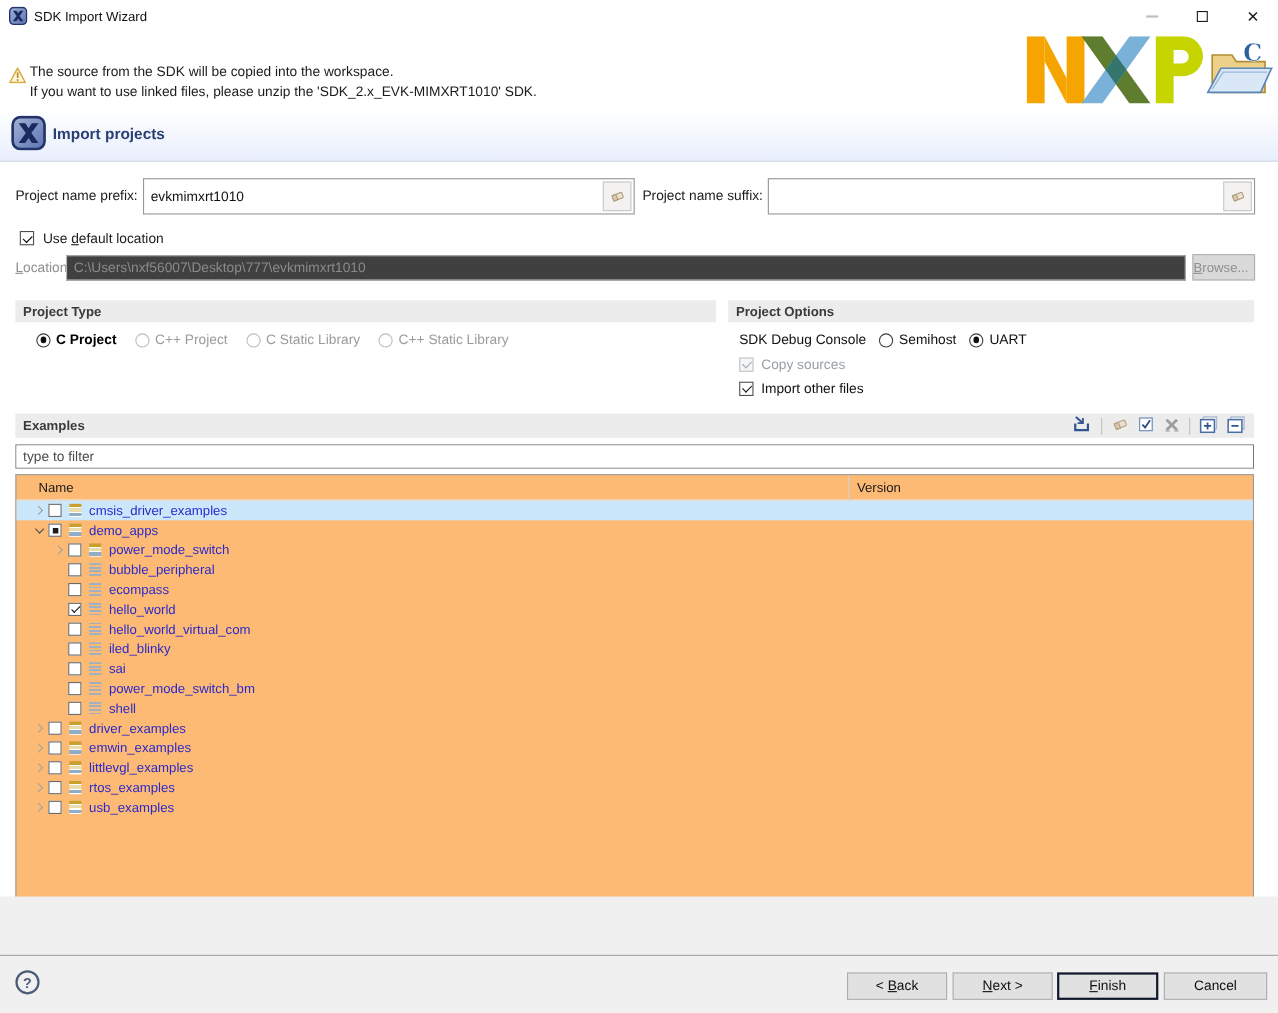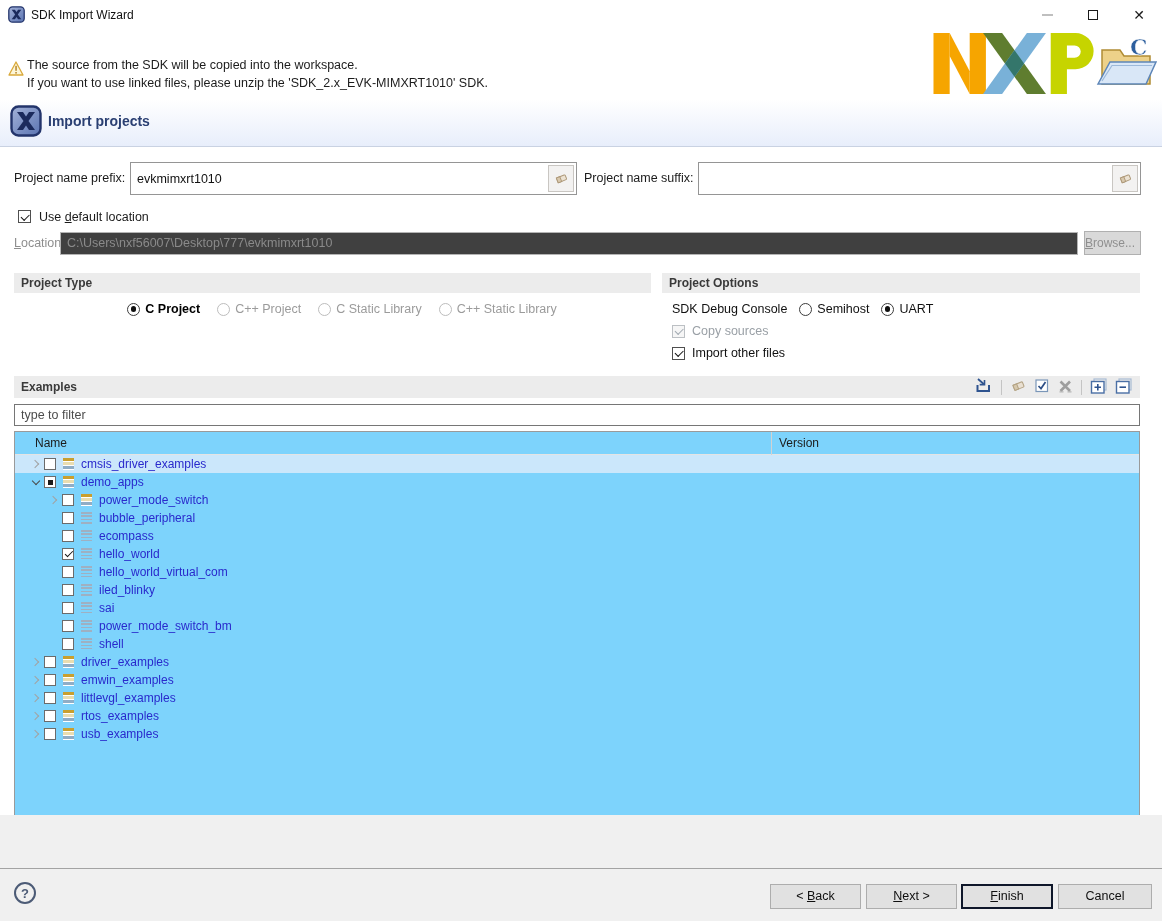--- a/index.html
+++ b/index.html
@@ -56,42 +56,42 @@
     border:1px solid #b4b4b4; color:#8a8a8a; font-size:12.5px; line-height:21px; padding:0 6px;
     white-space:nowrap; overflow:hidden; }
   .browse-btn { position:absolute; left:1084px; top:231px; width:57px; height:24px; background:#d9d9d9;
     border:1px solid #b0b0b0; color:#8f8f8f; font-size:12px; text-align:left; line-height:22px; }
 
   
   .group-hd { height:20px; background:#ececec; font-weight:bold; font-size:12px; color:#3a3a3a;
     line-height:20px; padding-left:7px; }
   .pt-group { position:absolute; left:14px; top:273px; width:637px; }
   .po-group { position:absolute; left:662px; top:273px; width:478px; }
-  .radio-row { display:flex; align-items:center; gap:17px; padding-left:19px; margin-top:9px;justify-content:center; }
+  .radio-row { display:flex; align-items:center; gap:17px; padding-left:19px; margin-top:9px; }
   .ritem { display:flex; align-items:center; gap:5px; }
   .radio { width:13px; height:13px; border-radius:50%; background:#fff; border:1.4px solid #3c3c3c; position:relative; flex:0 0 13px; }
   .radio.sel::after { content:""; position:absolute; left:2.5px; top:2.5px; width:5.5px; height:5.5px; border-radius:50%; background:#101010; }
   .radio.dis { border-color:#bdbdbd; }
   .rlabel-sel { font-weight:bold; color:#000; }
   .rlabel-dis { color:#9b9b9b; }
   .po-row1 { display:flex; align-items:center; gap:12px; padding-left:10px; margin-top:9px; }
   .po-cbrow { display:flex; align-items:center; gap:7px; padding-left:10px; margin-top:8px; }
   .dis-text { color:#9aa0a6; }
 
   
   .ex-hd { position:absolute; left:14px; top:376px; width:1126px; height:22px; background:#ececec;
     display:flex; align-items:center; }
   .ex-title { font-weight:bold; font-size:12px; color:#3a3a3a; padding-left:7px; flex:1; }
   .ex-tools { display:flex; align-items:center; gap:8px; padding-right:8px; }
   .tsep { width:1px; height:15px; background:#c4c4c4; }
   .filter-wrap { position:absolute; left:14px; top:404px; width:1126px; height:22px; border:1px solid #767676; background:#fff; }
   .filter-wrap input { width:100%; height:100%; border:none; outline:none; padding:0 6px;
     font-family:"Liberation Sans",sans-serif; font-size:12.5px; color:#4c4c4c; }
 
-  .tree-panel { position:absolute; left:14px; top:431px; width:1126px; height:437px; border:1px solid #9a9a9a; background:#7dd3fc; }
+  .tree-panel { position:absolute; left:14px; top:431px; width:1126px; height:437px; border:1px solid #9a9a9a; background:#fdba74; }
   .tree-colhd { position:relative; height:23px; border-bottom:1px solid #e4e4e4; font-size:12px; color:#1b1b1b; }
   .col-name { position:absolute; left:20px; top:4px; }
   .col-divider { position:absolute; left:756px; top:0; width:1px; height:23px; background:#d2d2d2; }
   .col-version { position:absolute; left:764px; top:4px; }
 
   .trow { display:flex; align-items:center; height:18px; font-size:12px; }
   .trow.sel { background:#cbe7fb; }
   .lv0 { padding-left:12px; } .lv1 { padding-left:30px; }
   .chev { flex:0 0 17px; height:18px; display:flex; align-items:center; justify-content:center; }
   .chev.r::before { content:""; width:5px; height:5px; border-top:1.3px solid #a2a2a2; border-right:1.3px solid #a2a2a2;

